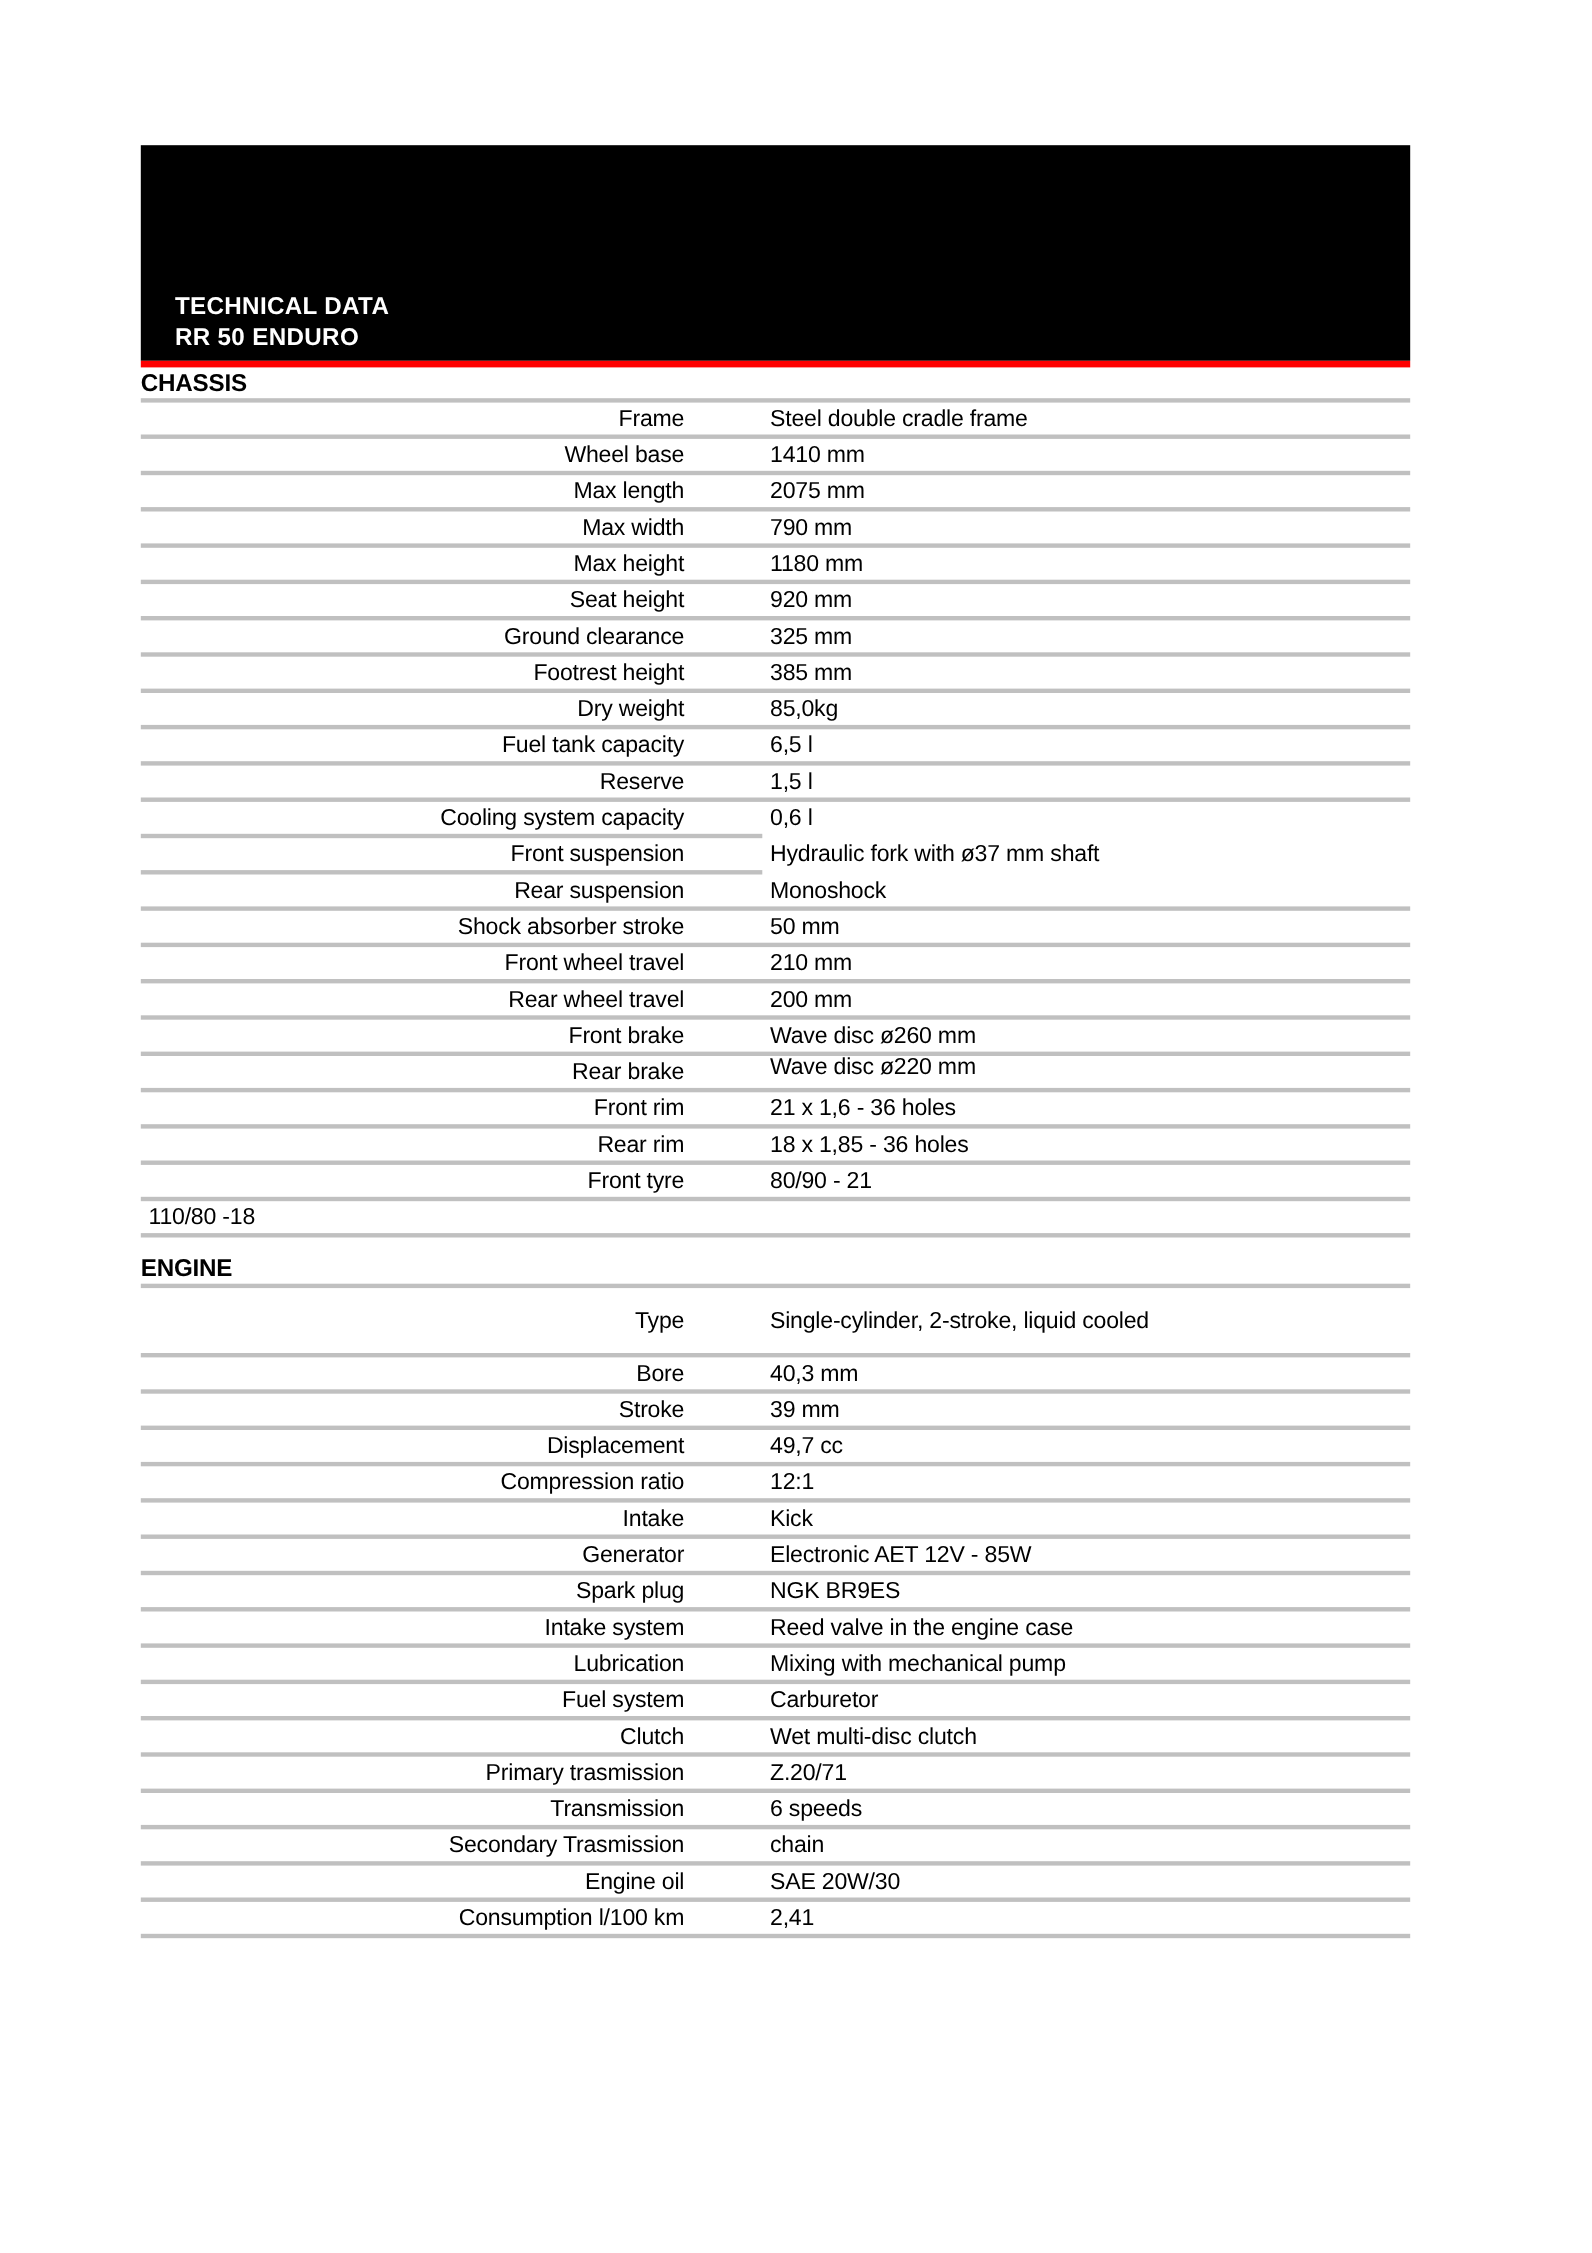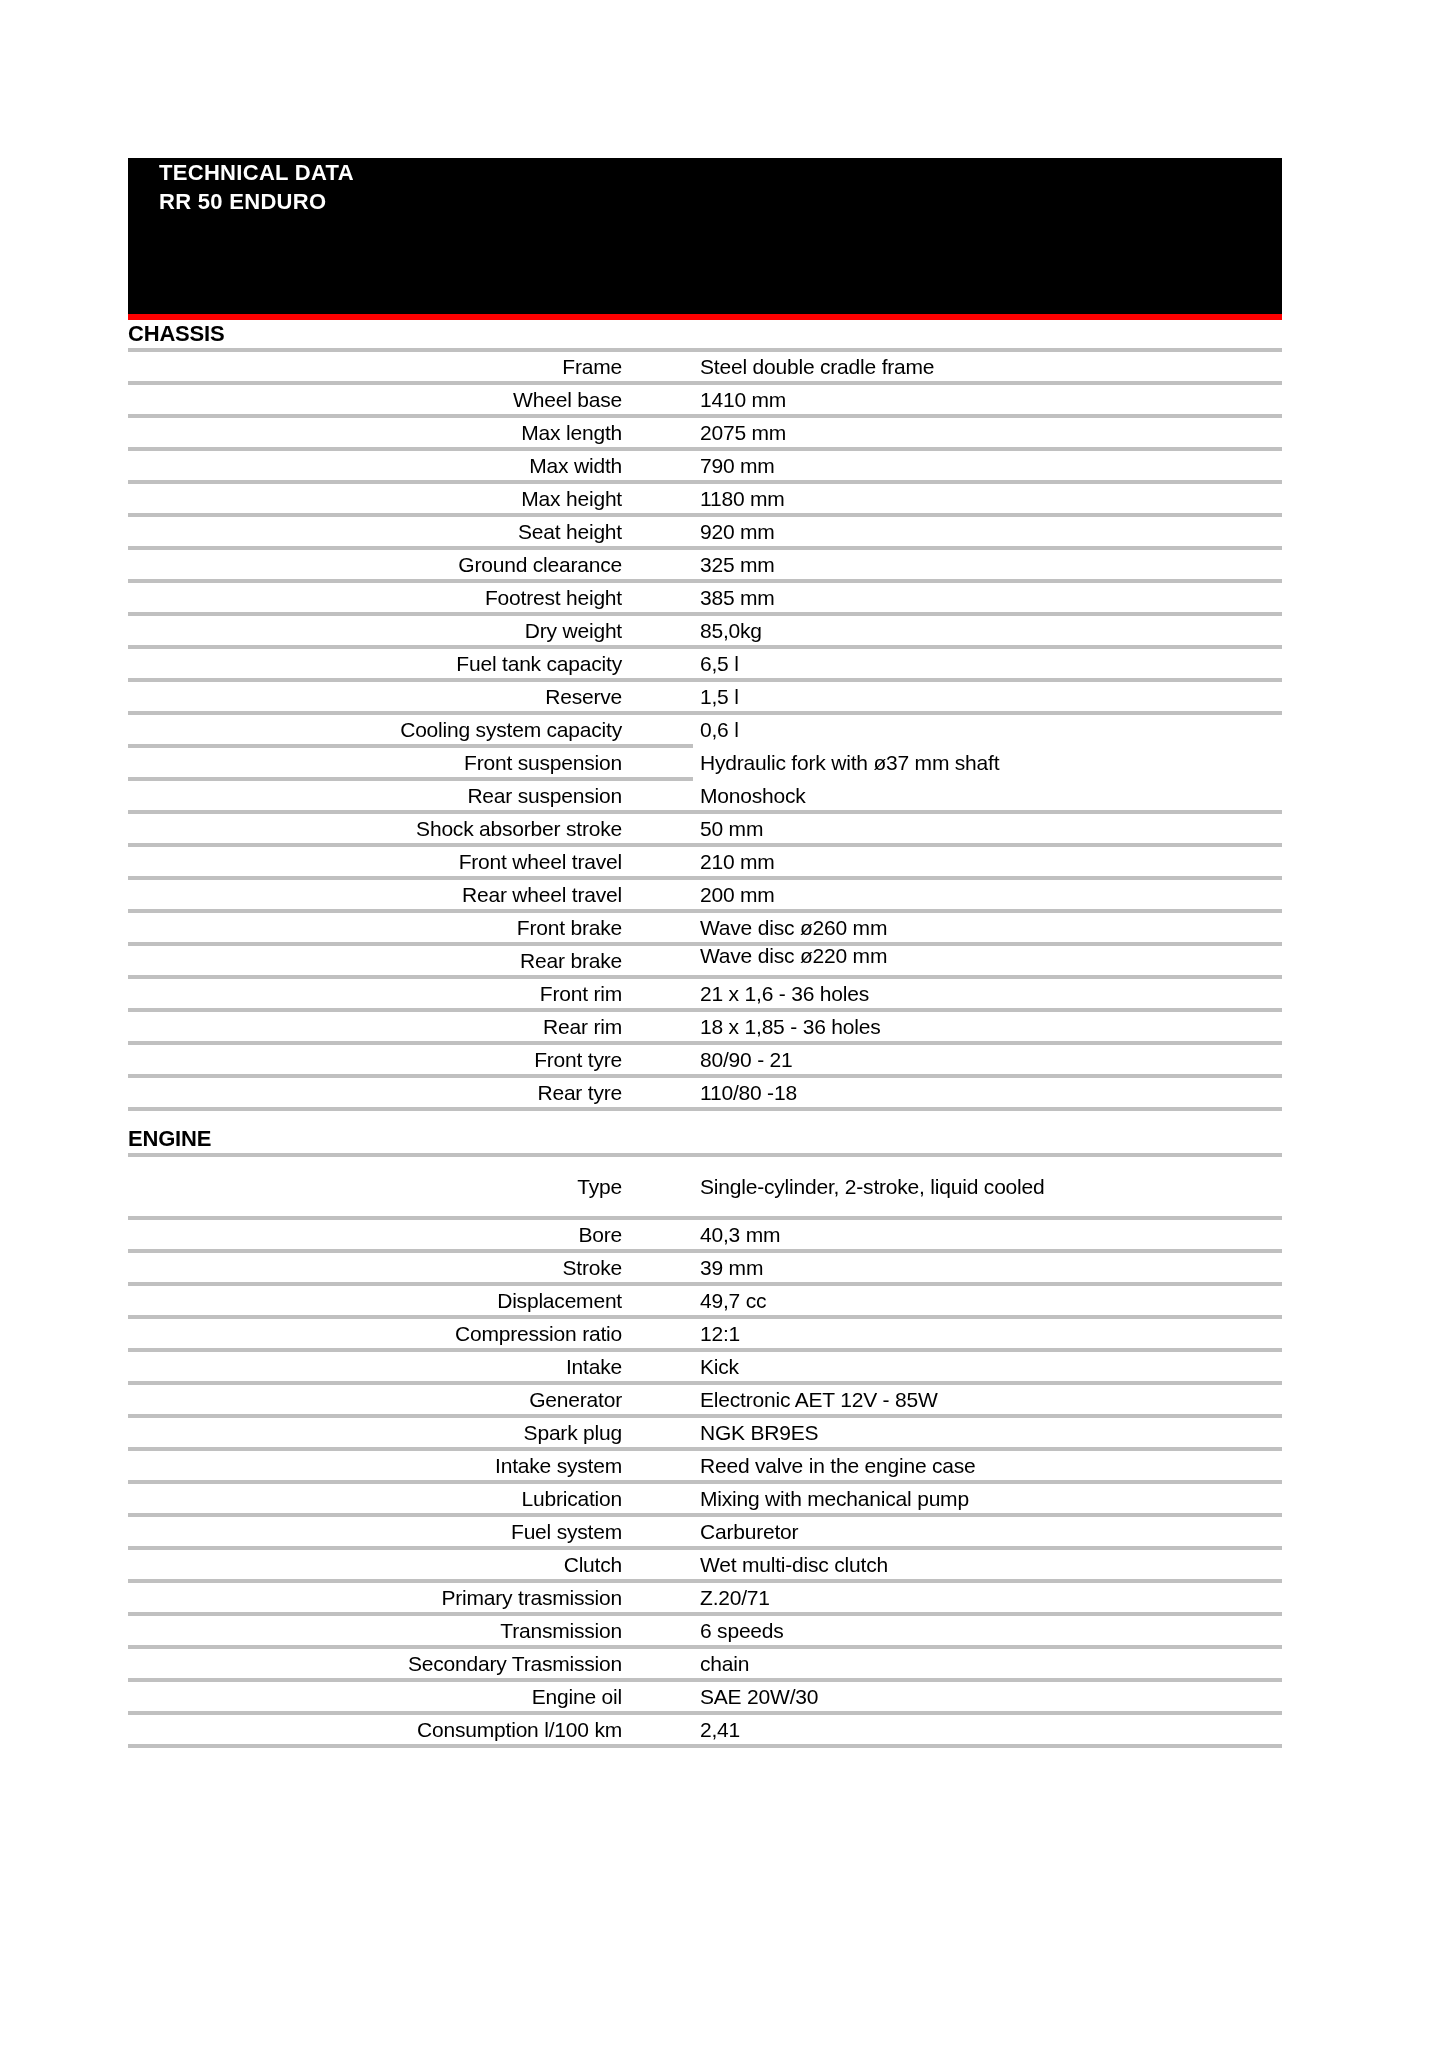--- a/index.html
+++ b/index.html
@@ -16,25 +16,24 @@
     background: var(--page-bg);
     color: var(--text);
     font-family: "Liberation Sans", "DejaVu Sans", sans-serif;
     position: relative;
     overflow: hidden;
   }
   .doc { position: absolute; left: 128px; top: 132px; width: 1154px; }
 
   .masthead {
     background: var(--masthead-bg);
-    height: 156px;
+    height: 196px;
     box-sizing: border-box;
-    display: flex; flex-direction: column; 
+    display: flex; flex-direction: column; justify-content: flex-end;
     padding: 0 0 7px 31px;
-    margin-top: 26px;
   }
   .masthead .line {
     color: var(--masthead-fg);
     font-weight: bold;
     font-size: 22px;
     line-height: 29px;
     letter-spacing: 0.3px;
     white-space: nowrap;
   }
   .accent-bar { height: 6px; background: var(--accent); }
@@ -172,21 +171,20 @@
       </div>
       <div class="trow div-full">
         <div class="tlabel">Rear rim</div>
         <div class="tvalue">18 x 1,85 - 36 holes</div>
       </div>
       <div class="trow div-full">
         <div class="tlabel">Front tyre</div>
         <div class="tvalue">80/90 - 21</div>
       </div>
       <div class="trow div-full">
-        <div class="tlabel">Rear tyre</div>
         <div class="tvalue">110/80 -18</div>
       </div>
       <div class="section-gap"></div>
       <div class="section-row">
         <div class="section-title">ENGINE</div>
       </div>
       <div class="trow div-full tall">
         <div class="tlabel">Type</div>
         <div class="tvalue">Single-cylinder, 2-stroke, liquid cooled</div>
       </div>

